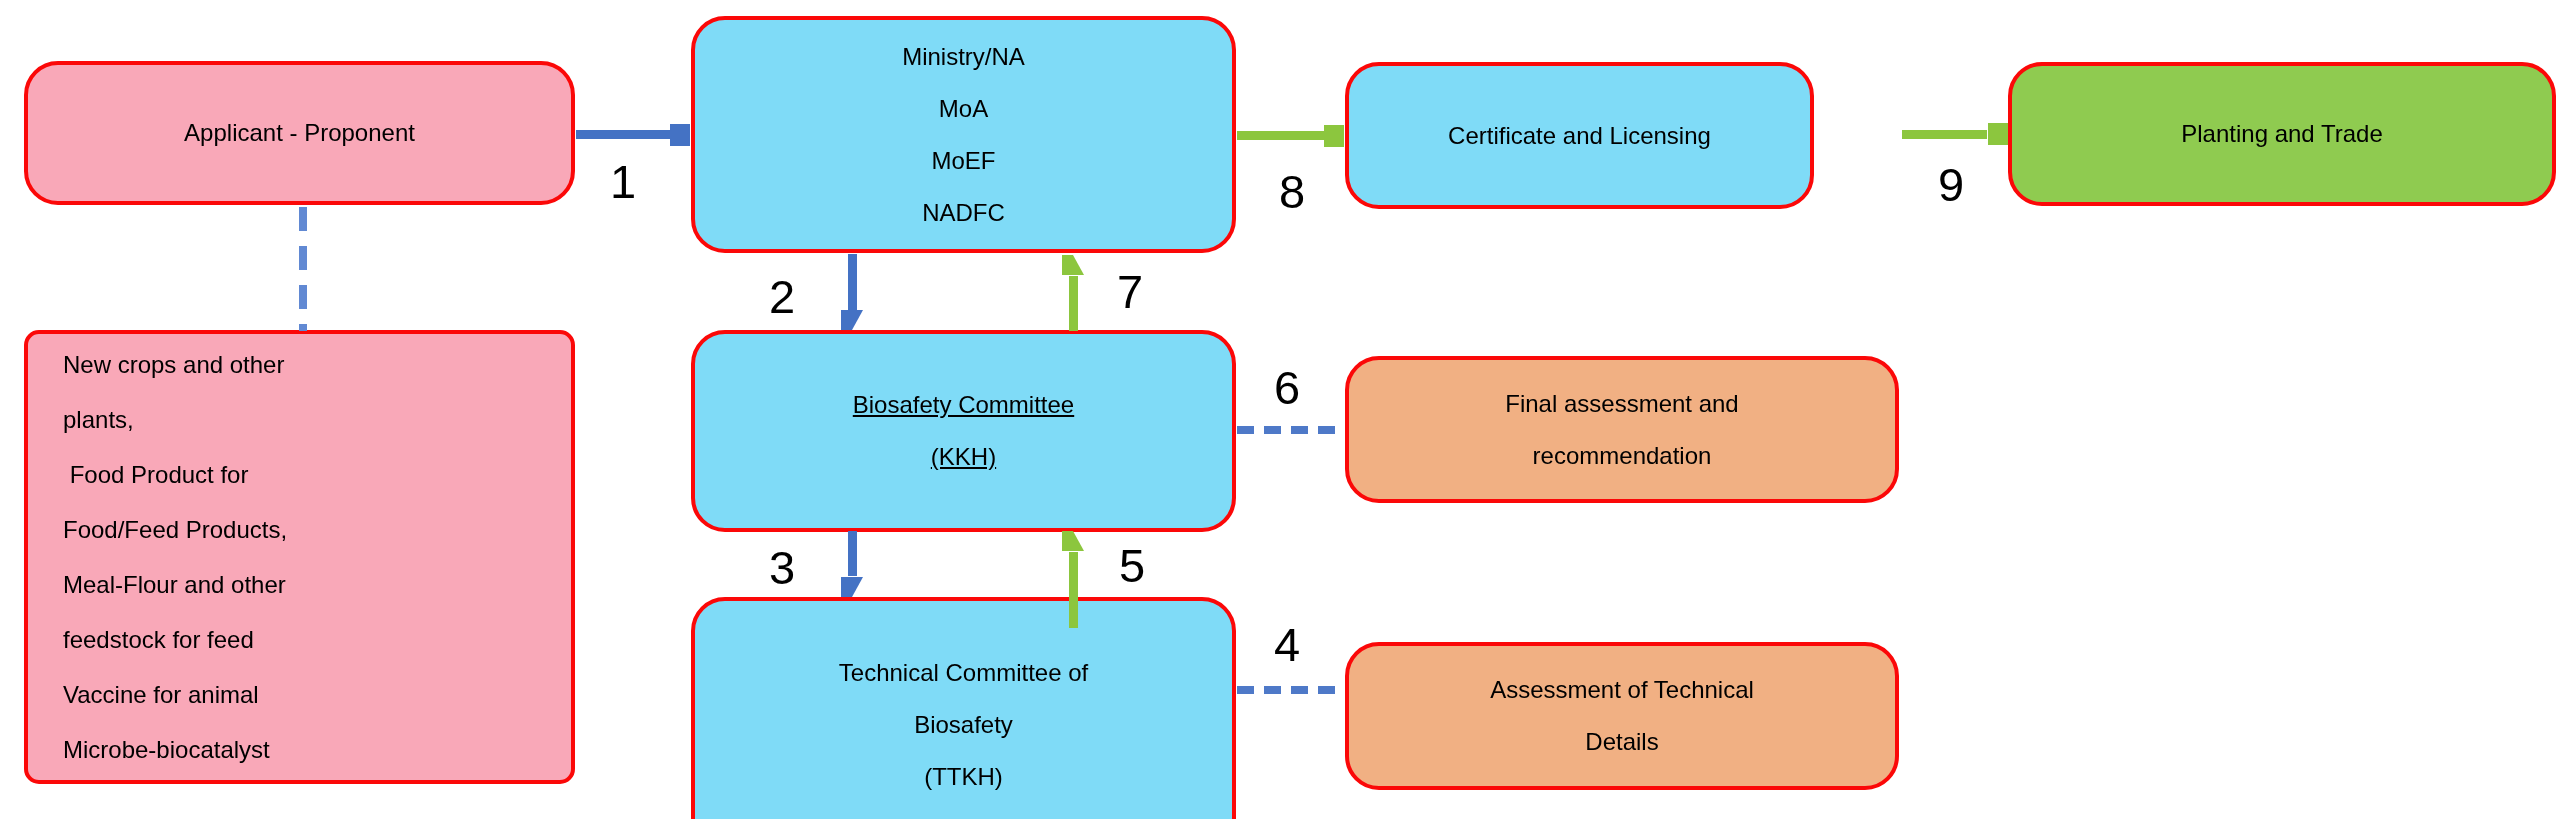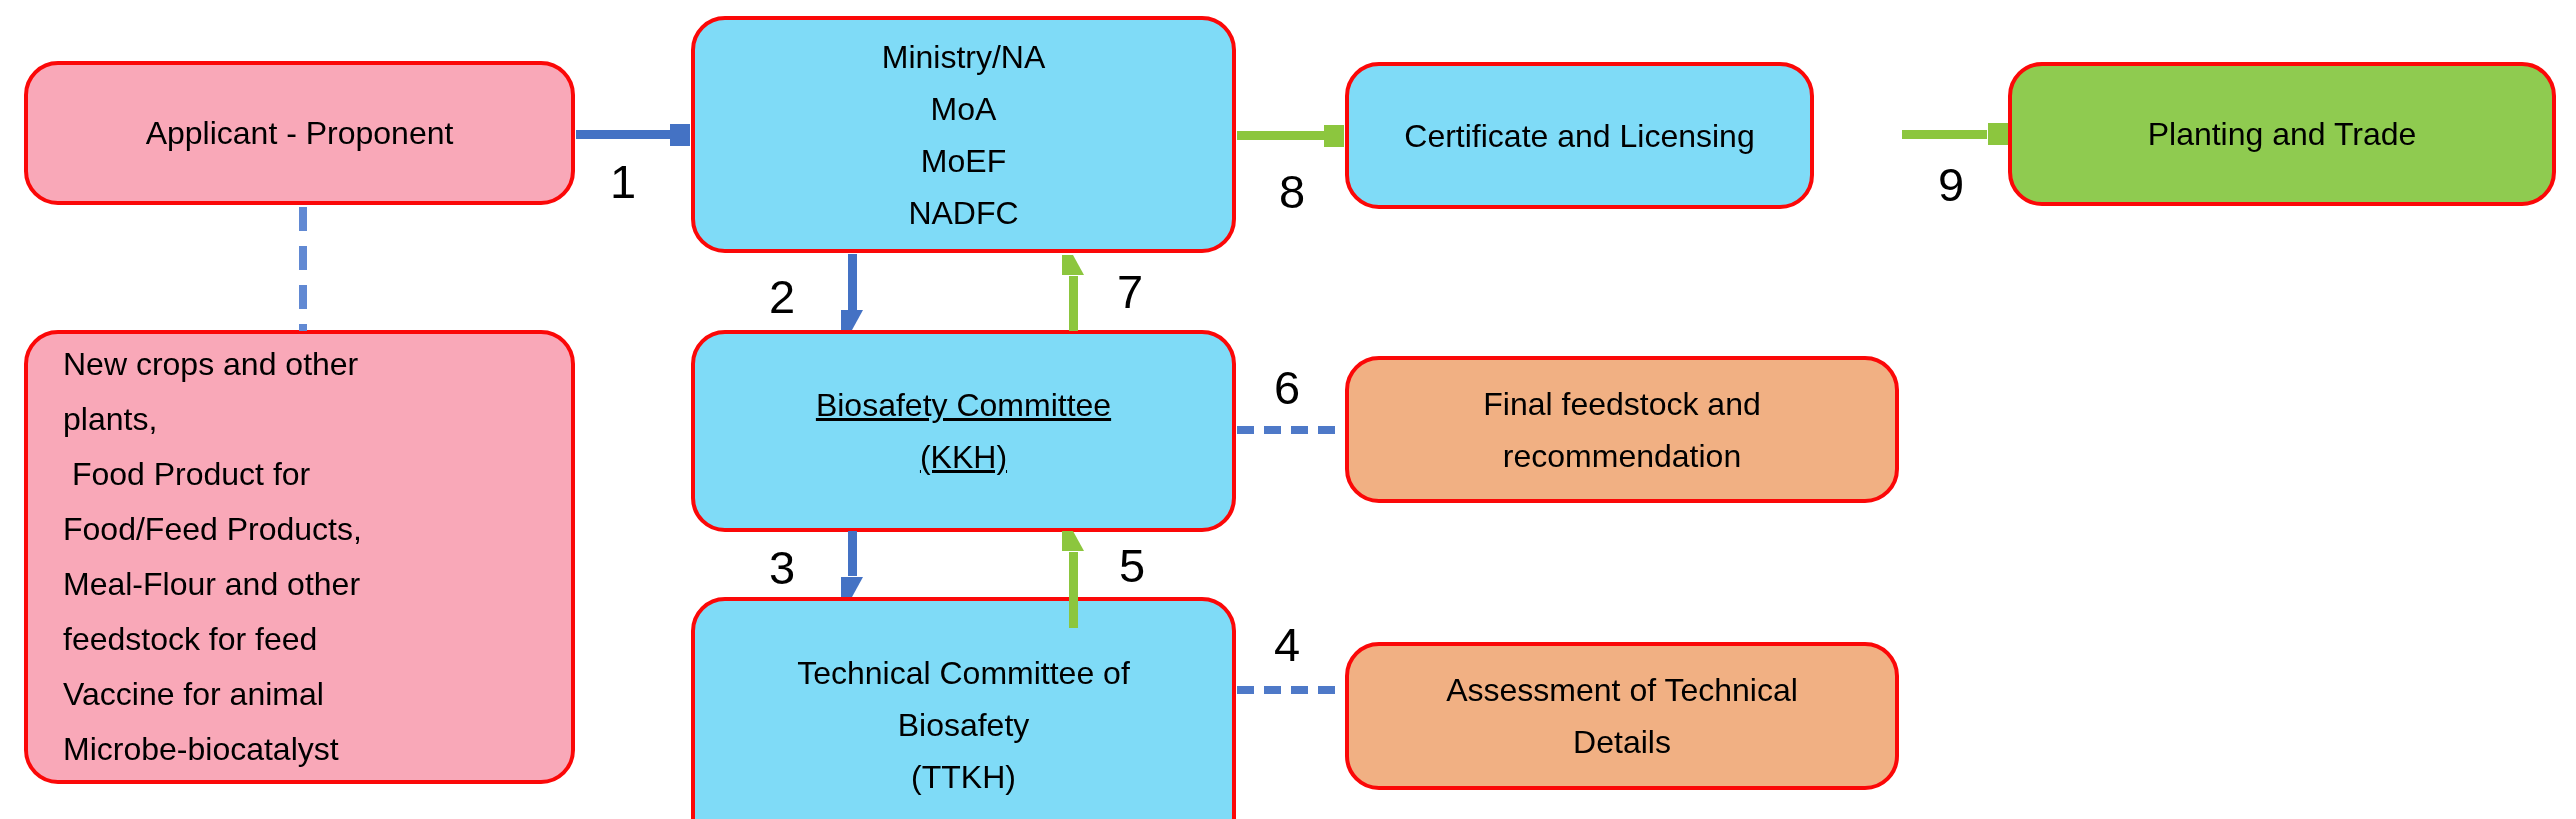--- a/index.html
+++ b/index.html
@@ -18,21 +18,21 @@
   }
   .node {
     position: absolute;
     box-sizing: border-box;
     border: 4.2px solid var(--borderRed);
     border-radius: 34px;
     display: flex;
     align-items: center;
     justify-content: center;
     text-align: center;
-    font-size: 32px;
+    font-size: 24px;
     line-height: 52px;
     white-space: pre-line;
     z-index: 1;
   }
   .node--blue   { background: var(--nodeBlue); }
   .node--pink   { background: var(--nodePink); }
   .node--orange { background: var(--nodeOrange); }
   .node--green  { background: var(--nodeGreen); }
   .node--list {
     justify-content: flex-start;
@@ -72,21 +72,21 @@
     z-index: 4;
   }
 </style>
 </head>
 <body>
 
 <div class="canvas">
 
   <div class="node node--pink" style="left:24px; top:61px; width:551px; height:144px;">Applicant - Proponent</div>
 
-  <div class="node node--pink node--list" style="left:24px; top:330px; width:551px; height:454px;">New crops and other
+  <div class="node node--pink node--list" style="left:24px; top:330px; width:551px; height:454px;border-radius:15px;">New crops and other
 plants,
  Food Product for
 Food/Feed Products,
 Meal-Flour and other
 feedstock for feed
 Vaccine for animal
 Microbe-biocatalyst</div>
 
   <div class="node node--blue" style="left:691px; top:16.4px; width:545px; height:237px;">Ministry/NA
 MoA
@@ -97,21 +97,21 @@
 (KKH)</div>
 
   <div class="node node--blue" style="left:691px; top:597px; width:545px; height:256px;">Technical Committee of
 Biosafety
 (TTKH)</div>
 
   <div class="node node--blue" style="left:1345px; top:62px; width:469px; height:147px;">Certificate and Licensing</div>
 
   <div class="node node--green" style="left:2008px; top:62px; width:548px; height:144px;">Planting and Trade</div>
 
-  <div class="node node--orange" style="left:1345px; top:356px; width:554px; height:147px;">Final feedstock and
+  <div class="node node--orange" style="left:1345px; top:356px; width:554px; height:147px;">Final assessment and
 recommendation</div>
 
   <div class="node node--orange" style="left:1345px; top:642px; width:554px; height:148px;">Assessment of Technical
 Details</div>
 
   <div class="shaft-h shaft--blue" style="left:576px; top:130px; width:95px;"></div>
   <div class="head head--right head--blue" style="left:670px; top:124px;"></div>
 
   <div class="shaft-v shaft--blue" style="left:848px; top:254px; height:56px;"></div>
   <div class="head head--down head--blue" style="left:841px; top:310px;"></div>

